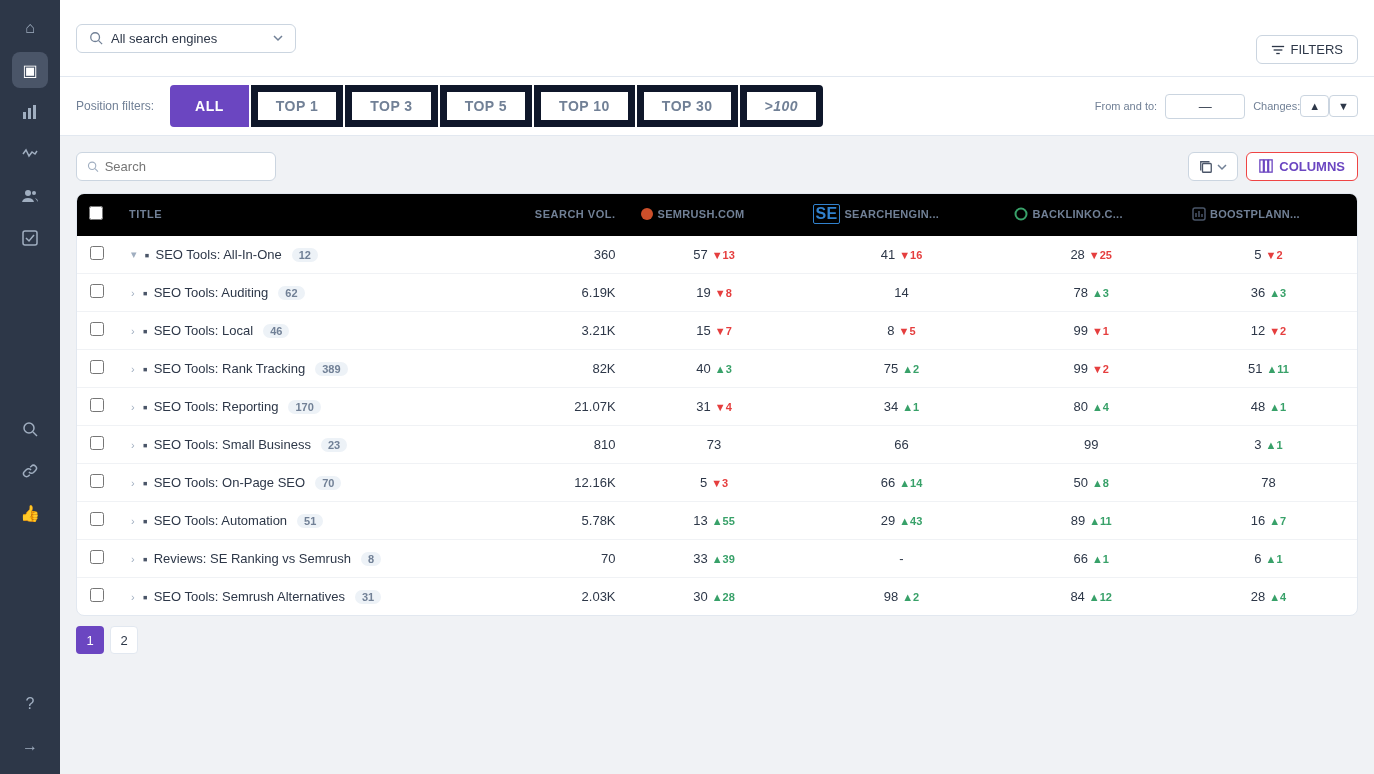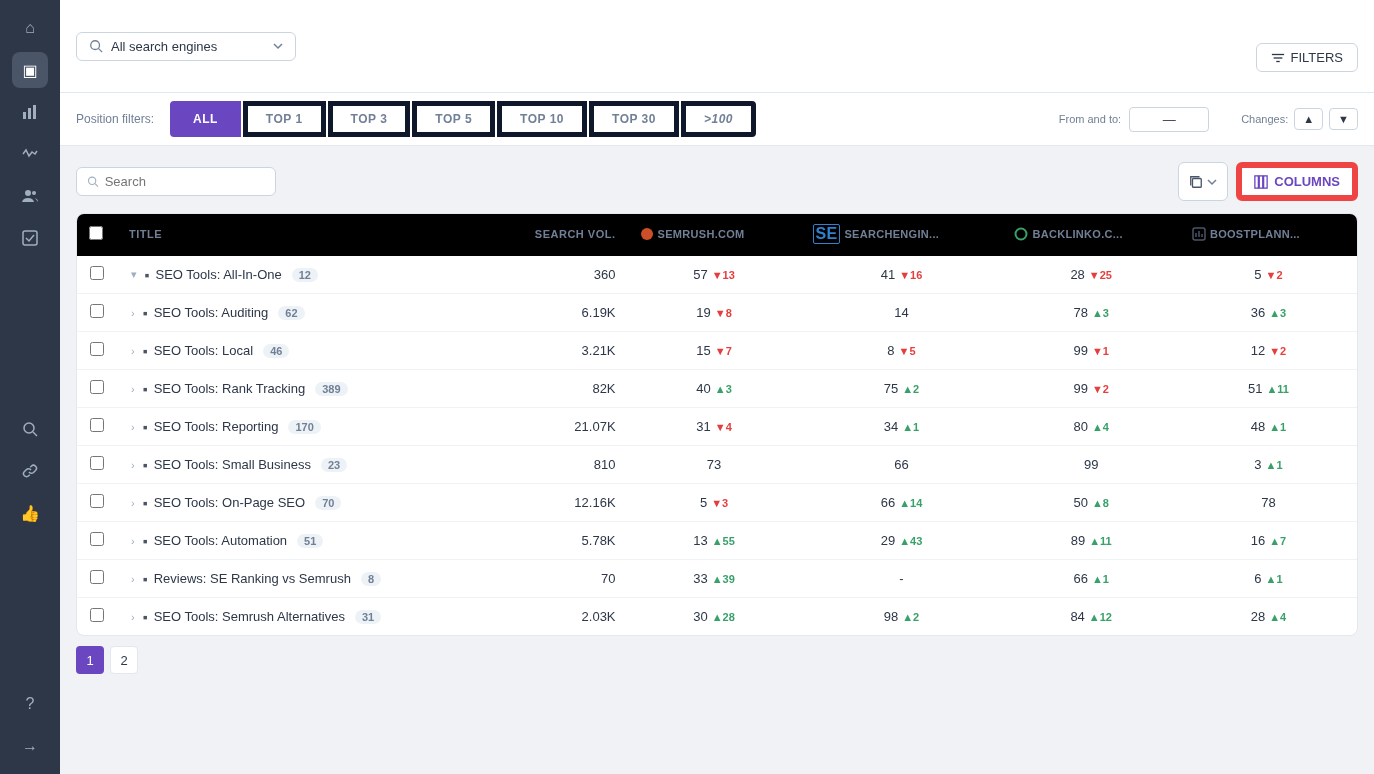--- a/index.html
+++ b/index.html
@@ -35,21 +35,21 @@
       flex: 1;
       display: flex;
       flex-direction: column;
       overflow: hidden;
       background: #f0f2f5;
     }
 
     
     .topbar {
       background: #fff;
-      padding: 20px 16px;
+      padding: 12px 16px;
       display: flex;
       align-items: center;
       gap: 12px;
       border-bottom: 1px solid #e2e8f0;
       flex-shrink: 0;
     }
     .search-engine-select {
       display: flex;
       align-items: center;
       gap: 8px;
@@ -95,44 +95,44 @@
       display: flex;
       align-items: center;
       gap: 8px;
       border-bottom: 1px solid #e2e8f0;
       flex-shrink: 0;
     }
     .position-label { font-size: 12px; color: #718096; margin-right: 8px; white-space: nowrap; }
     .position-tabs { display: flex; gap: 2px; flex: 1; }
     .pos-tab {
       padding: 6px 18px;
-      border: 5px solid #0f172a;
-      background: #fff;
-      font-size: 12px;
+      border: 7px solid #0f172a;
+      background: #fff;
+      font-size: 14px;
       font-weight: 600;
       color: #718096;
       cursor: pointer;
       letter-spacing: 0.5px;
     }
     .pos-tab:first-child { border-radius: 4px 0 0 4px; }
     .pos-tab:last-child { border-radius: 0 4px 4px 0; font-style: italic; }
     .pos-tab.active { background: #6b46c1; color: #fff; border-color: #6b46c1; }
 
     .from-to-group { display: flex; align-items: center; gap: 8px; margin-left: auto; }
     .from-to-label { font-size: 11px; color: #718096; }
     .from-to-input {
       border: 1px solid #cbd5e0;
       border-radius: 4px;
       padding: 4px 10px;
       width: 80px;
       text-align: center;
       font-size: 13px;
       color: #2d3748;
     }
-    .changes-group { display: flex; align-items: center; gap: 6px; margin-left: 24px; }
+    .changes-group { display: flex; align-items: center; margin-left: 0; }
     .changes-label { font-size: 11px; color: #718096; }
     .changes-btn {
       border: 1px solid #cbd5e0;
       border-radius: 4px;
       padding: 4px 8px;
       background: #fff;
       cursor: pointer;
       font-size: 11px;
       color: #2d3748;
     }
@@ -175,23 +175,23 @@
       gap: 4px;
       border: 1px solid #cbd5e0;
       border-radius: 6px;
       padding: 6px 10px;
       background: #fff;
       cursor: pointer;
       font-size: 13px;
     }
     .columns-btn {
       display: flex;
-      align-items: flex-end;
+      align-items: flex-start;
       gap: 6px;
-      border: 6px solid #ef4444;
+      border: 1px solid #ef4444;
       border-radius: 6px;
       padding: 6px 12px;
       background: #fff;
       cursor: pointer;
       font-size: 13px;
       font-weight: 600;
       color: #6b46c1;
     }
 
     

